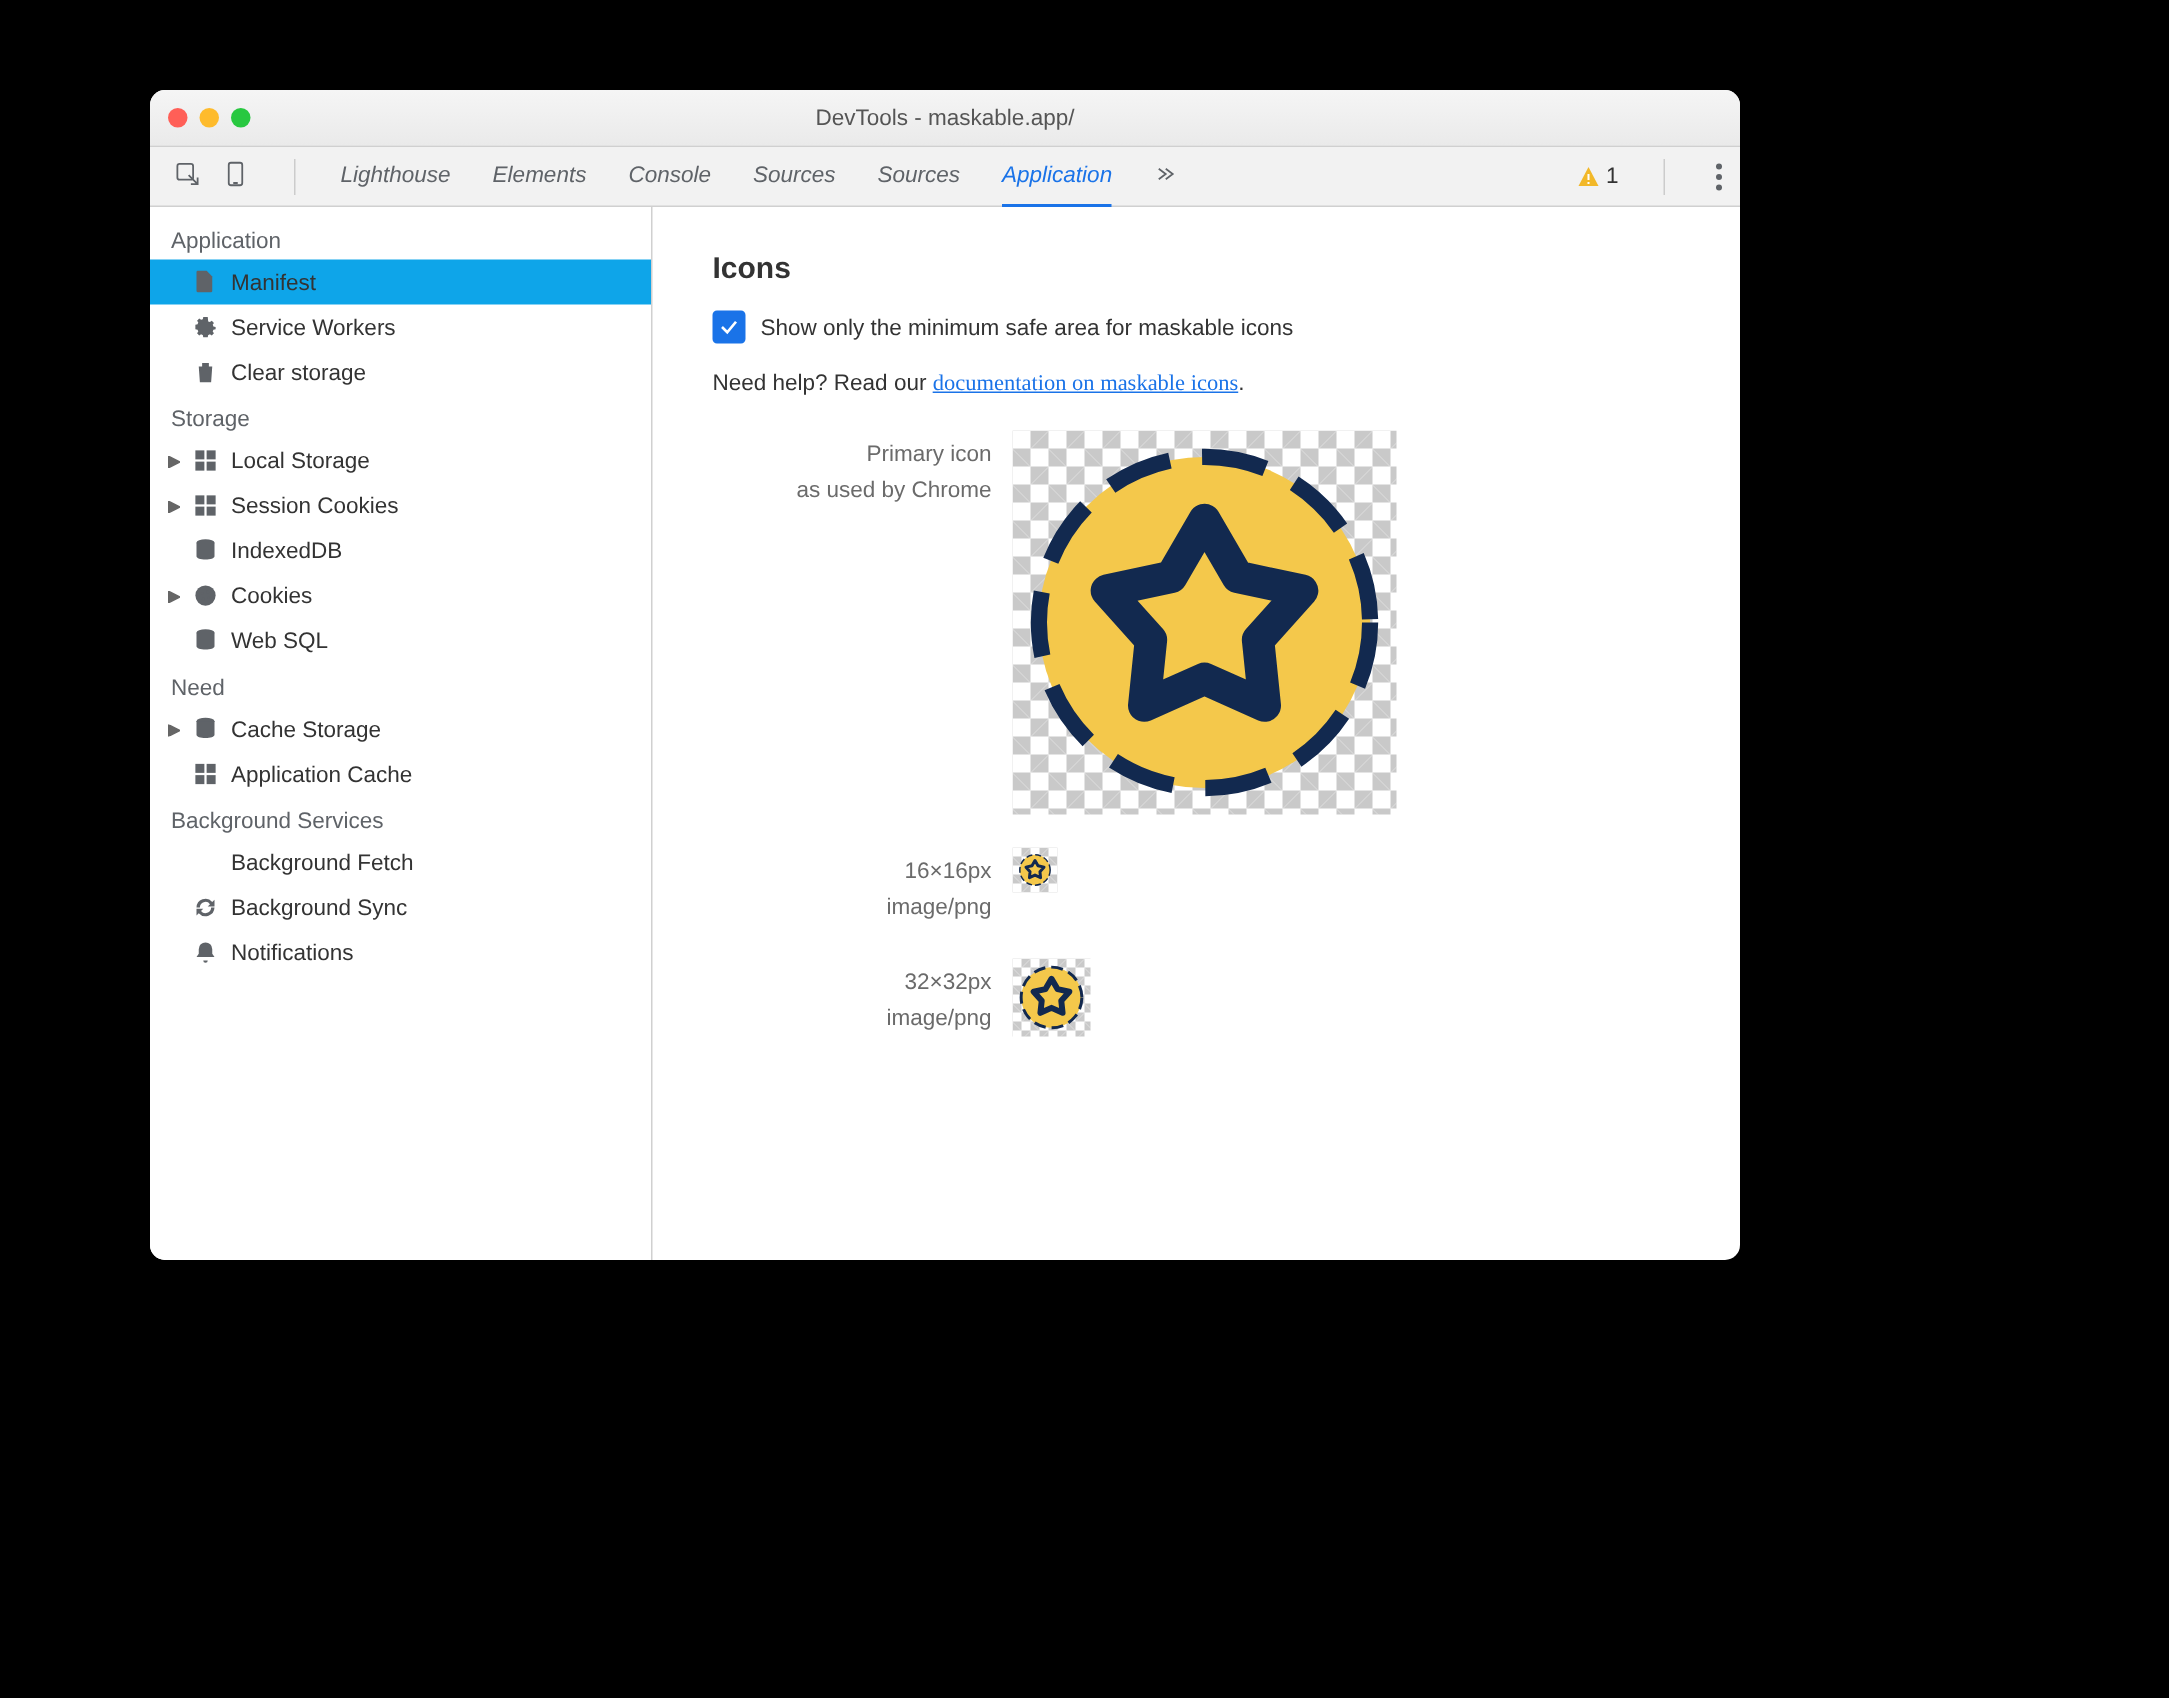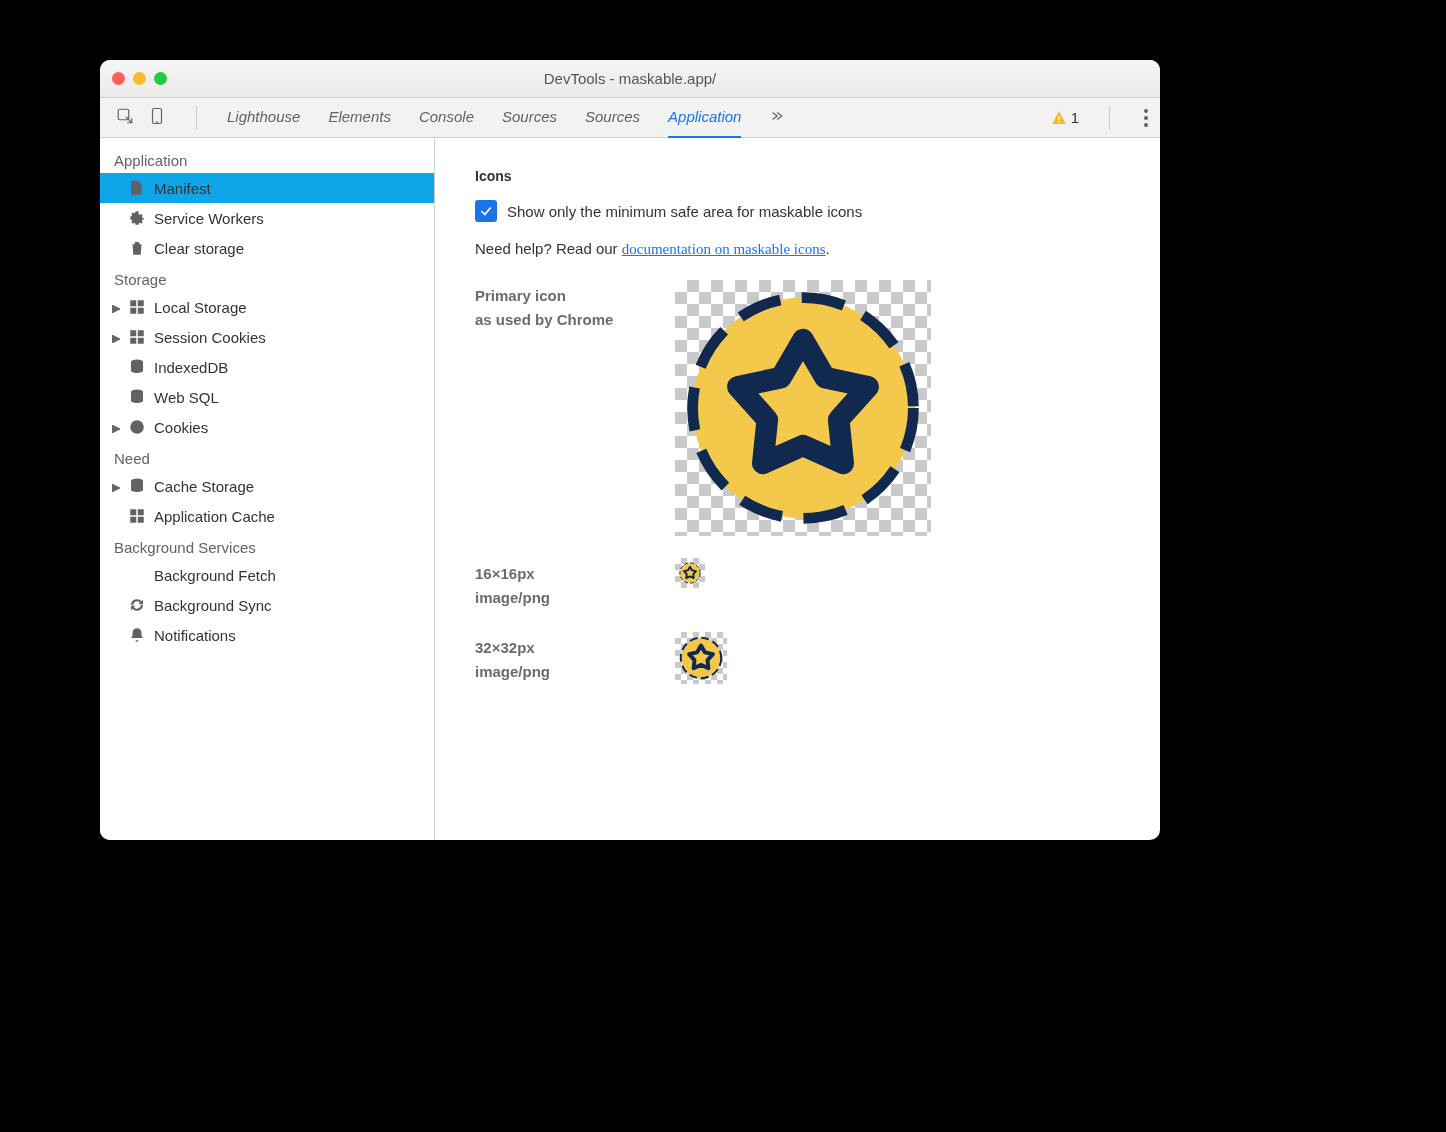--- a/index.html
+++ b/index.html
@@ -79,31 +79,31 @@
     padding:6px 10px 6px 28px; font-size:15px; color:#333; cursor:default;
   }
   .tree-item.selected{background:#0ea5e9;}
   .tree-item .arrow{width:10px;display:inline-block;}
   .tree-item .arrow svg{width:8px;height:8px;stroke:#666;fill:#666;}
   .tree-item .arrow.expandable{margin-left:-16px;margin-right:-2px;}
   .tree-item .ico{width:18px;height:18px;color:#5f6368;display:flex;align-items:center;justify-content:center;}
   .tree-item .ico svg{width:18px;height:18px;fill:#5f6368;stroke:none;}
   
   .main{flex:1; overflow:auto; padding:30px 40px;}
-  .main h3{margin:0 0 16px 0; font-size:14px; color:#333;}
+  .main h3{margin:0 0 16px 0; font-size:20px; color:#333;}
   .chkrow{display:flex;align-items:center;gap:10px; margin-bottom:18px;}
   .chkbox{
     width:22px;height:22px;border:2px solid #1a73e8;border-radius:3px;
     background:#1a73e8;display:flex;align-items:center;justify-content:center;
   }
   .chkbox svg{width:14px;height:14px;stroke:#fff;stroke-width:3;fill:none;}
   .help{margin-bottom:22px;}
   .help a{color:#1a73e8;text-decoration:underline;font-family:Liberation Serif, serif;}
   .iconrow{display:flex;align-items:flex-start; margin-bottom:22px;}
-  .iconrow .labels{width:200px;color:#6b6b6b;padding-right:14px;padding-top:4px;line-height:1.6;font-weight:bold;}
+  .iconrow .labels{width:200px;text-align:right;color:#6b6b6b;padding-right:14px;padding-top:4px;line-height:1.6;}
   .iconrow .labels div{white-space:pre-line;}
   
   .checker{
     background-image:
       linear-gradient(45deg,#c9c9c9 25%,transparent 25%),
       linear-gradient(-45deg,#c9c9c9 25%,transparent 25%),
       linear-gradient(45deg,transparent 75%,#c9c9c9 75%),
       linear-gradient(-45deg,transparent 75%,#c9c9c9 75%);
     background-size:24px 24px;
     background-position:0 0,0 12px,12px -12px,-12px 0;
@@ -223,37 +223,37 @@
         </div>
         <div class="tree-item">
           <span class="ico">
             <svg viewBox="0 0 24 24">
               <use href="#i-db"></use>
             </svg>
           </span>
           <span>IndexedDB</span>
         </div>
         <div class="tree-item">
-          <span class="ico">
-            <svg viewBox="0 0 24 24">
-              <use href="#i-db"></use>
-            </svg>
-          </span>
-          <span>Web SQL</span>
-        </div>
-        <div class="tree-item">
           <span class="arrow expandable"><svg viewBox="0 0 8 8">
               <use href="#i-arrow"></use>
             </svg></span>
           <span class="ico">
             <svg viewBox="0 0 24 24">
               <use href="#i-cookie"></use>
             </svg>
           </span>
           <span>Cookies</span>
+        </div>
+        <div class="tree-item">
+          <span class="ico">
+            <svg viewBox="0 0 24 24">
+              <use href="#i-db"></use>
+            </svg>
+          </span>
+          <span>Web SQL</span>
         </div>
         <div class="section-title">Need</div>
         <div class="tree-item">
           <span class="arrow expandable"><svg viewBox="0 0 8 8">
               <use href="#i-arrow"></use>
             </svg></span>
           <span class="ico">
             <svg viewBox="0 0 24 24">
               <use href="#i-db"></use>
             </svg>

